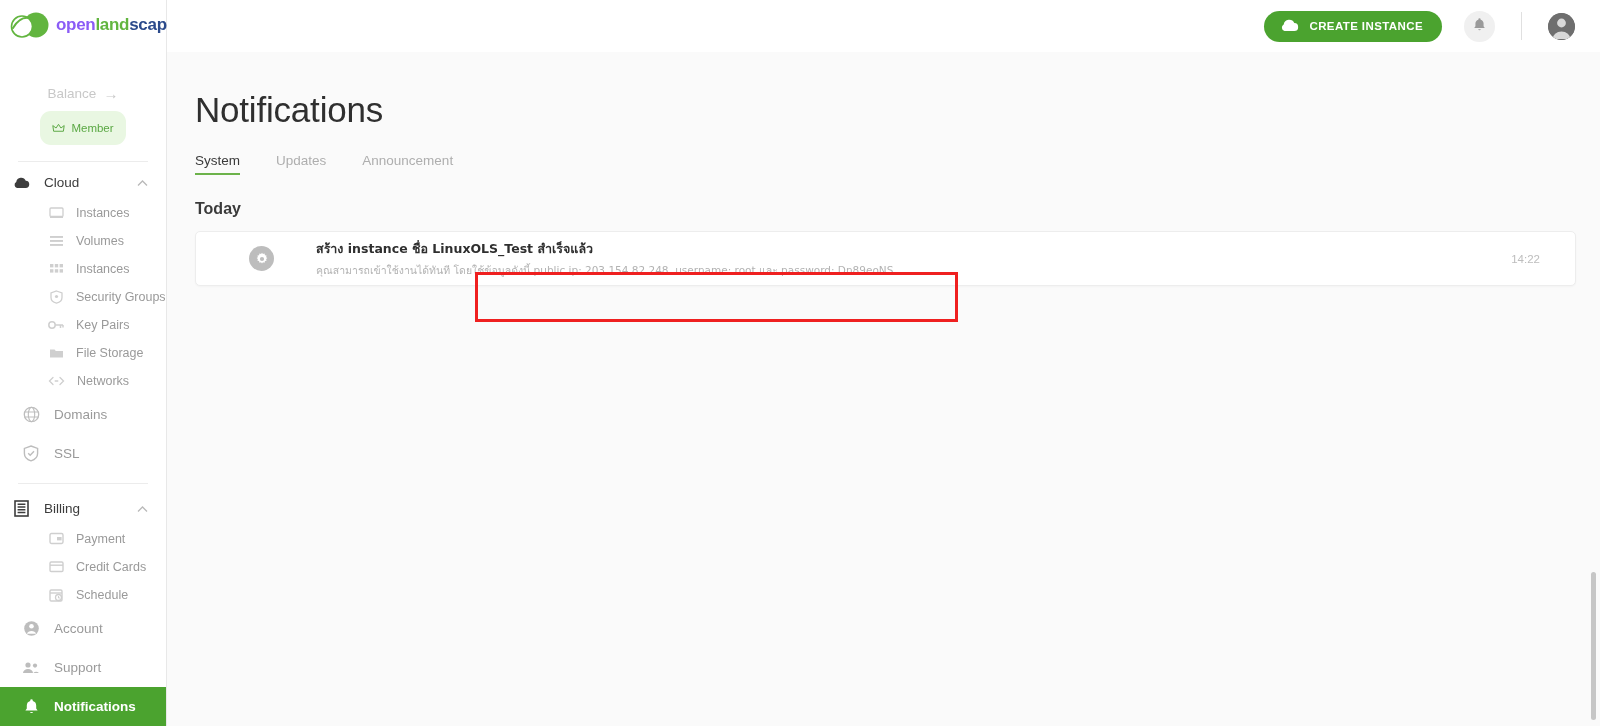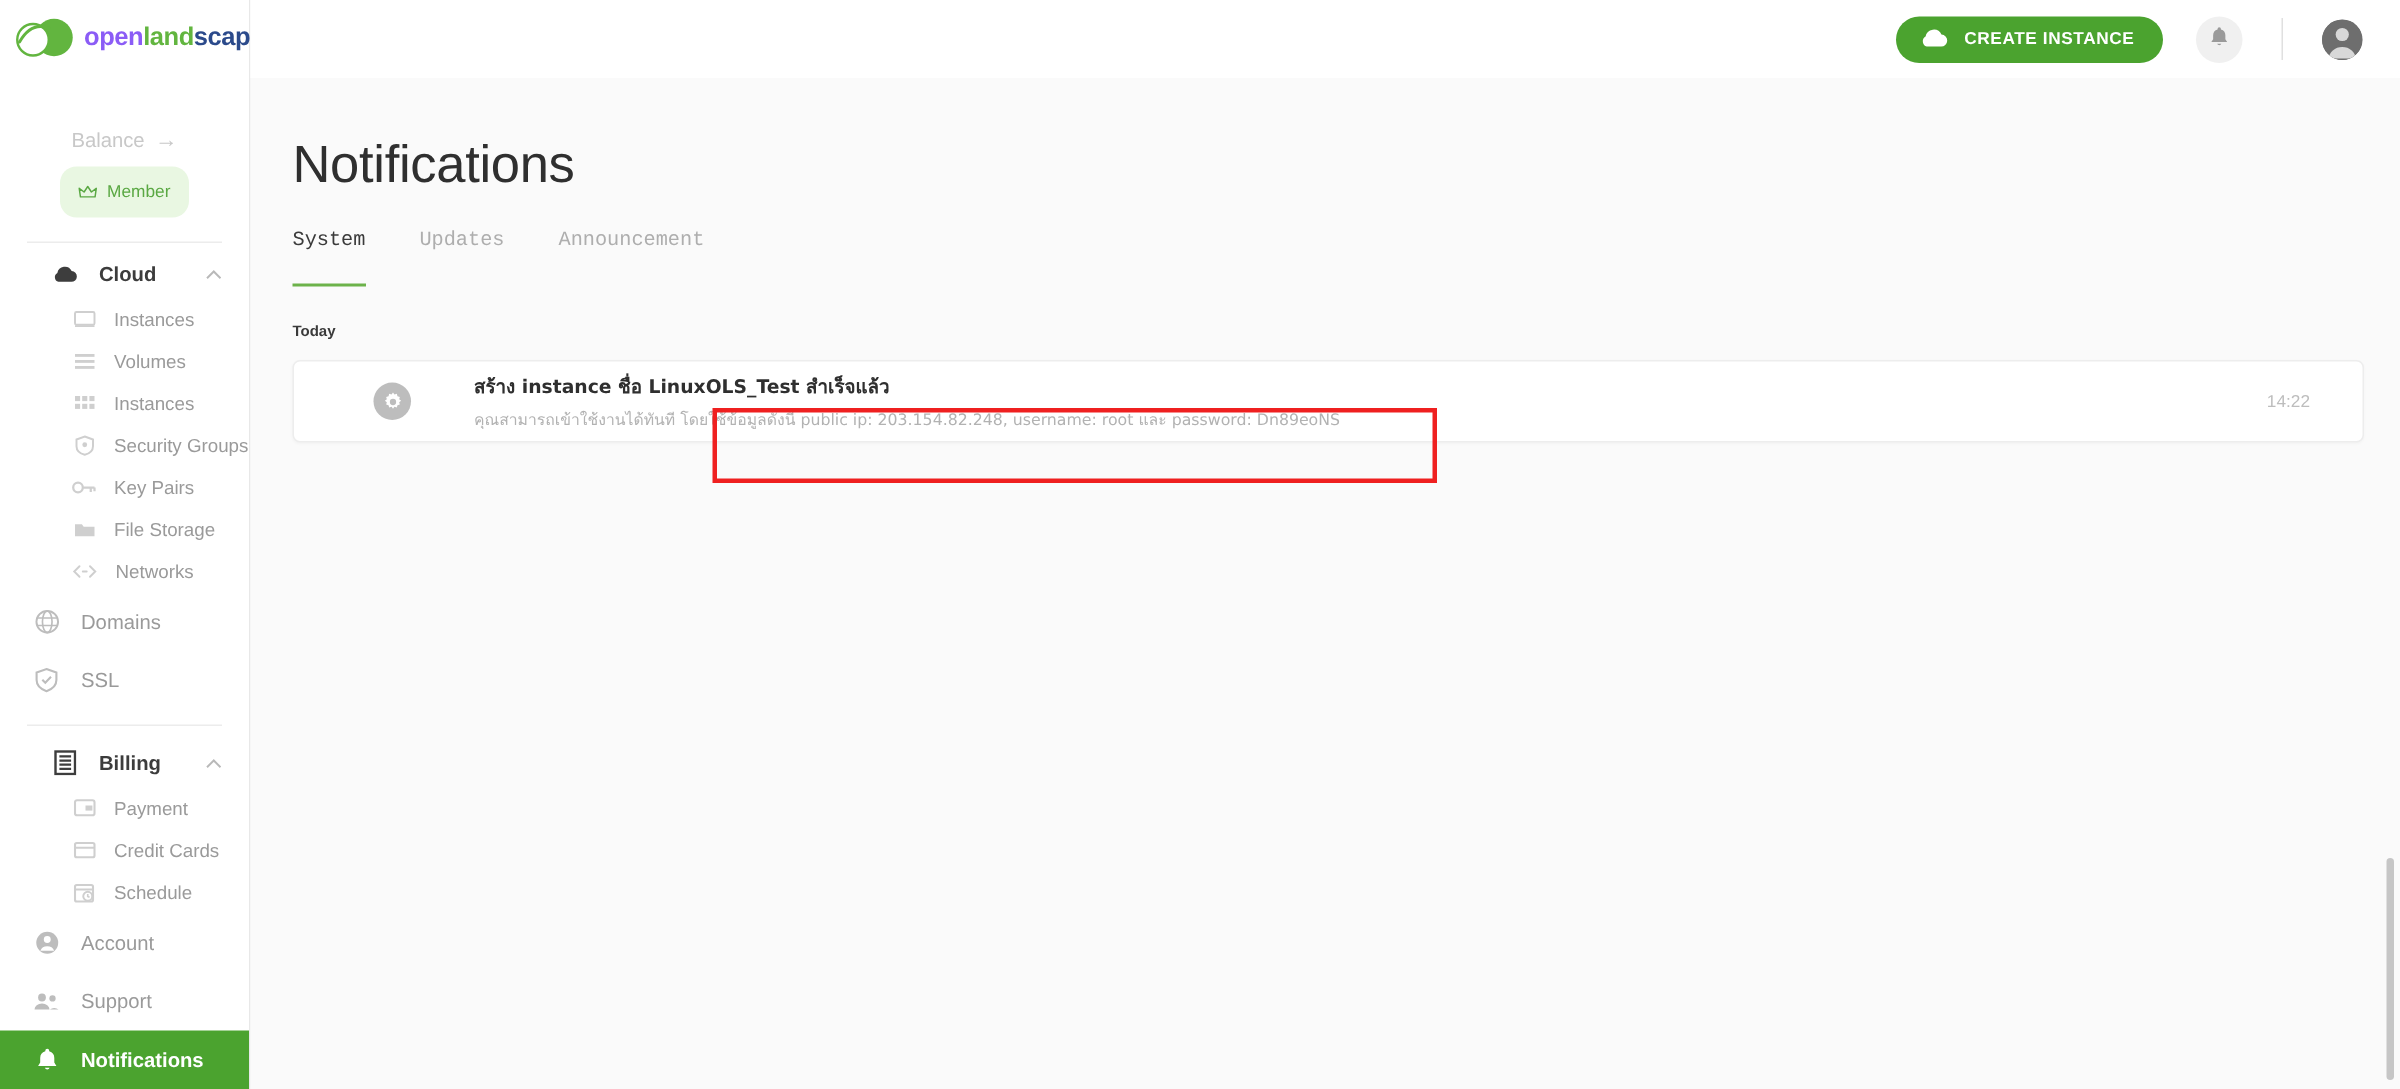--- a/index.html
+++ b/index.html
@@ -53,22 +53,22 @@
     font-size: 11.5px;
     width: fit-content;
   }
   .crown { width: 13px; height: 10px; display:block; }
 
   .sb-divider { height: 1px; background: #ececec; margin: 16px 18px 0 18px; }
 
   .nav { margin-top: 4px; }
   .nav-group-header {
     height: 33px; display: flex; align-items: center;
-    padding-left: 34px; gap: 14px;
-    font-size: 13.5px; font-weight: 700; color: #3c3c3c;
+    padding-left: 12px; gap: 14px;
+    font-size: 13.5px; font-weight: 400; color: #3c3c3c;
     cursor: pointer;
     position: relative;
   }
   .nav-group-header .chev {
     position: absolute; right: 18px; top: 50%;
     transform: translateY(-50%);
     color: #b9b9b9;
   }
   .nav-item {
     height: 28px; display: flex; align-items: center;
@@ -133,30 +133,30 @@
     position: relative;
     overflow: hidden;
   }
   .page-title {
     font-size: 35px; font-weight: 300; color: #2f2f2f;
     letter-spacing: -0.2px;
     line-height: 1;
   }
   .tabs { display: flex; gap: 36px; margin-top: 26px; }
   .tab {
-    font-size: 13.5px; color: #aeaeae; padding-bottom: 23px;
-    cursor: pointer; position: relative; font-family: Liberation Mono, monospace;
+    font-size: 13.5px; color: #aeaeae; padding-bottom: 7px;
+    cursor: pointer; position: relative;
   }
   .tab.active { color: #3a3a3a; }
   .tab.active::after {
     content: ""; position: absolute; left: 0; right: 0; bottom: 0;
     height: 2px; background: #6cb24a;
   }
   .section-label {
-    margin-top: 25px; font-size: 10px; font-weight: 700; color: #3a3a3a;
+    margin-top: 25px; font-size: 16px; font-weight: 700; color: #3a3a3a;
   }
   .card {
     margin-top: 13px; margin-right: 24px;
     background: #ffffff;
     border: 1px solid #ededed;
     border-radius: 5px;
     height: 55px;
     display: flex; align-items: center;
     box-shadow: 0 1px 2px rgba(0,0,0,0.03);
     position: relative;

